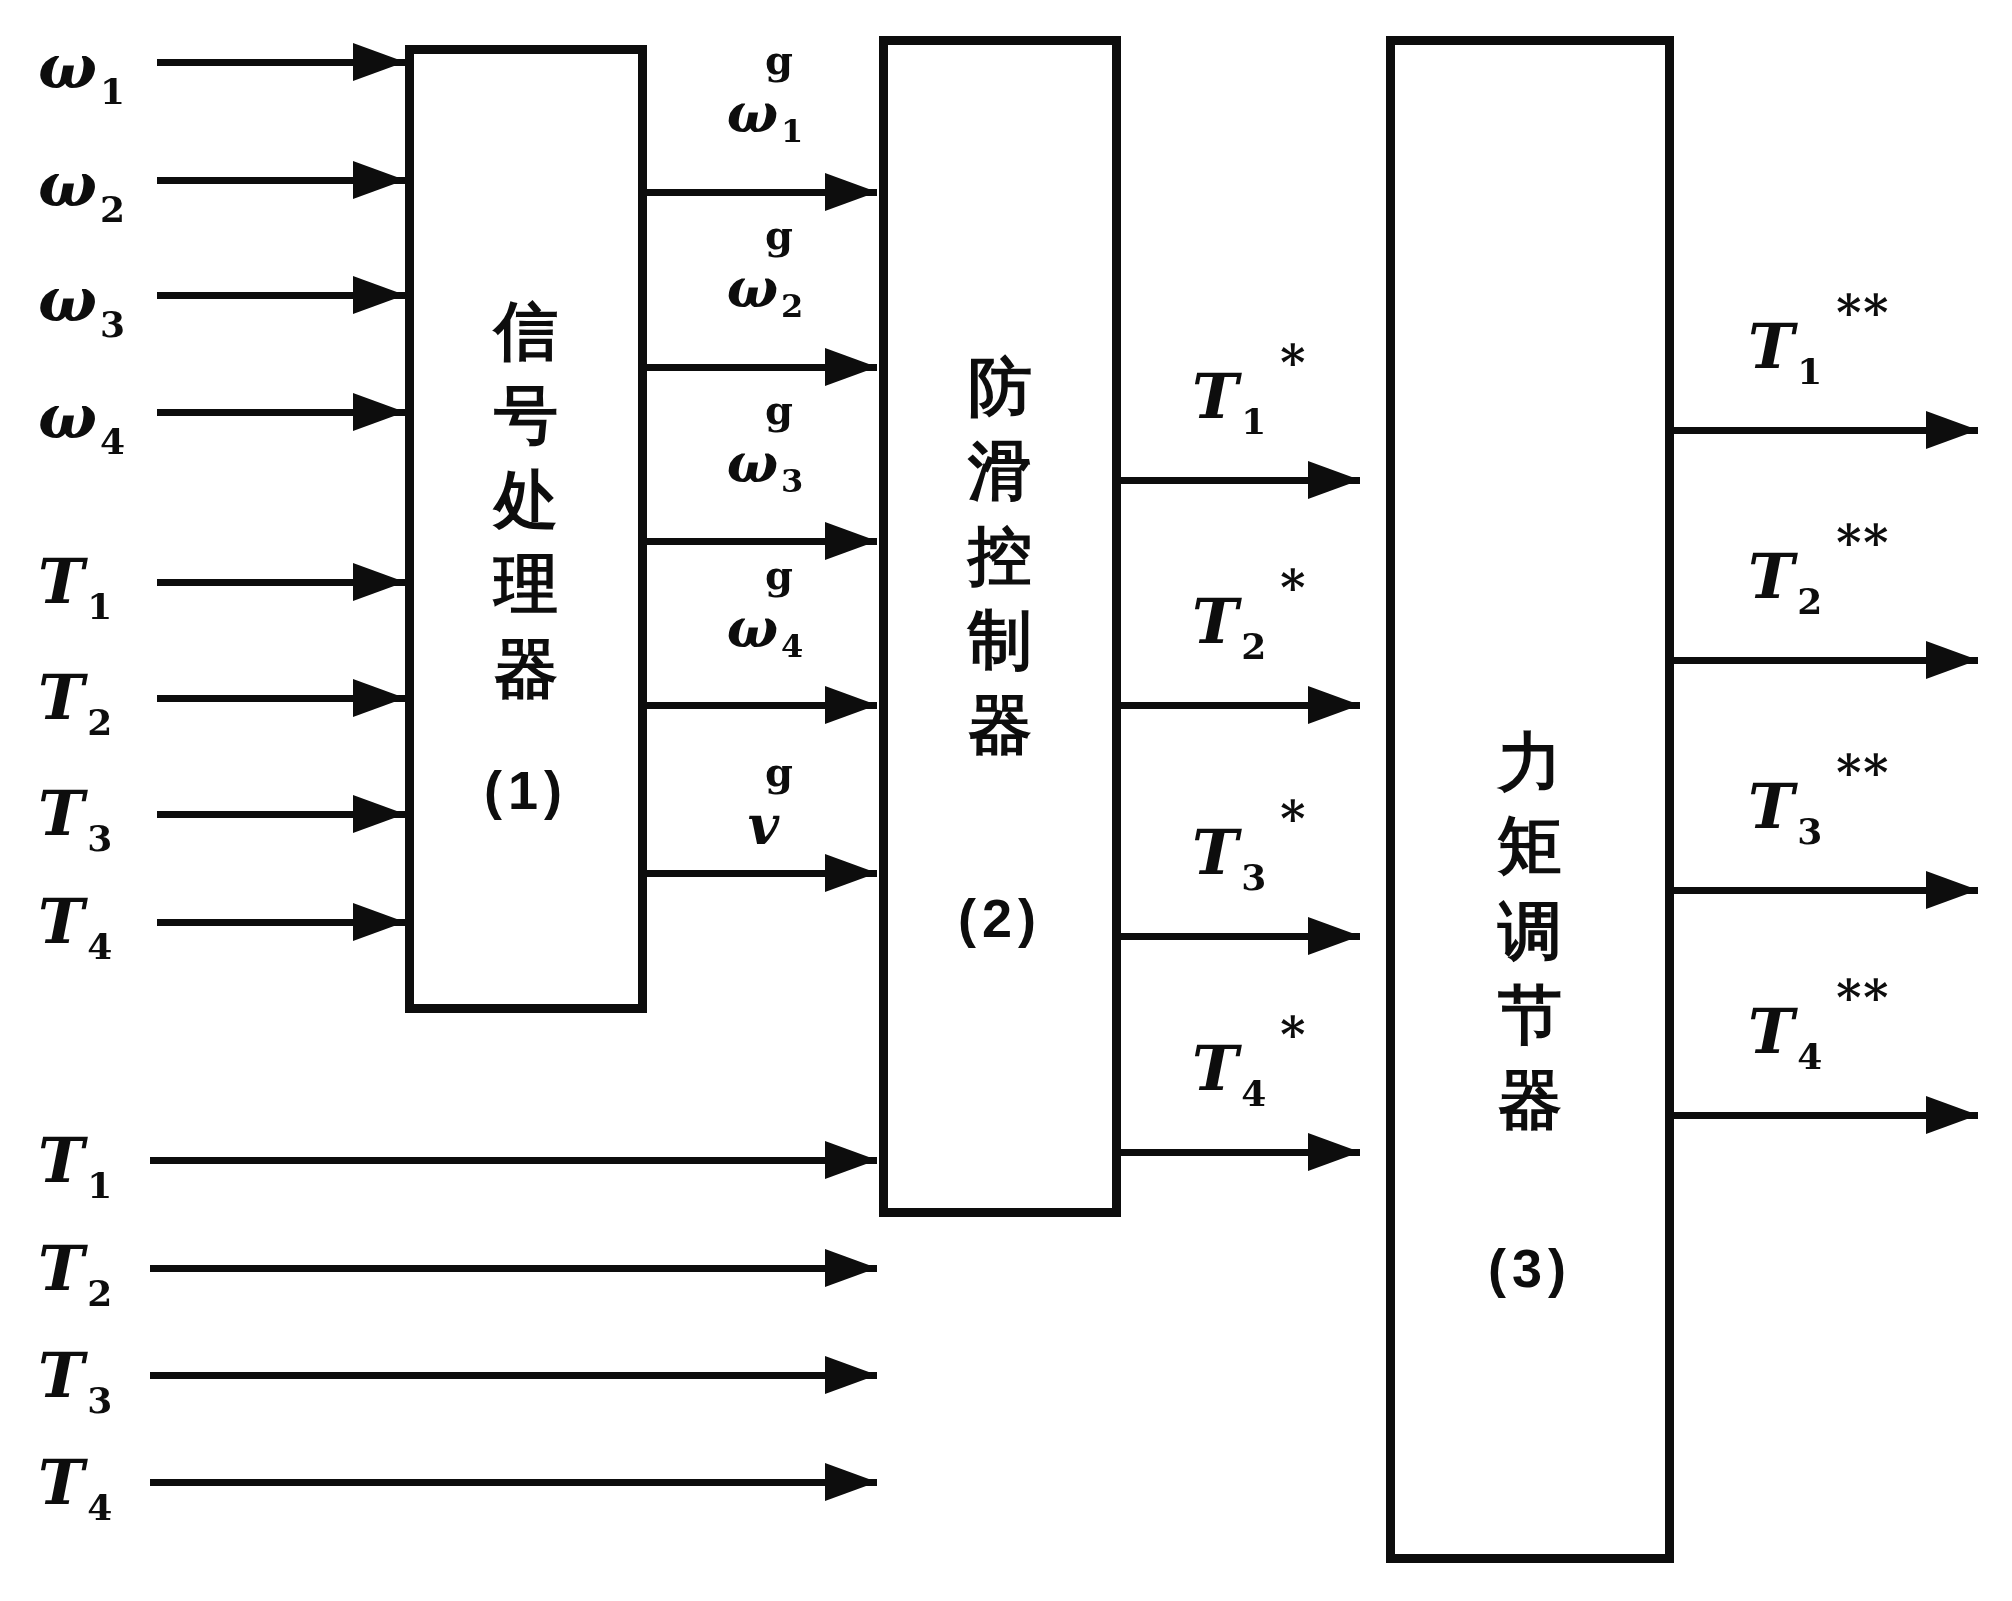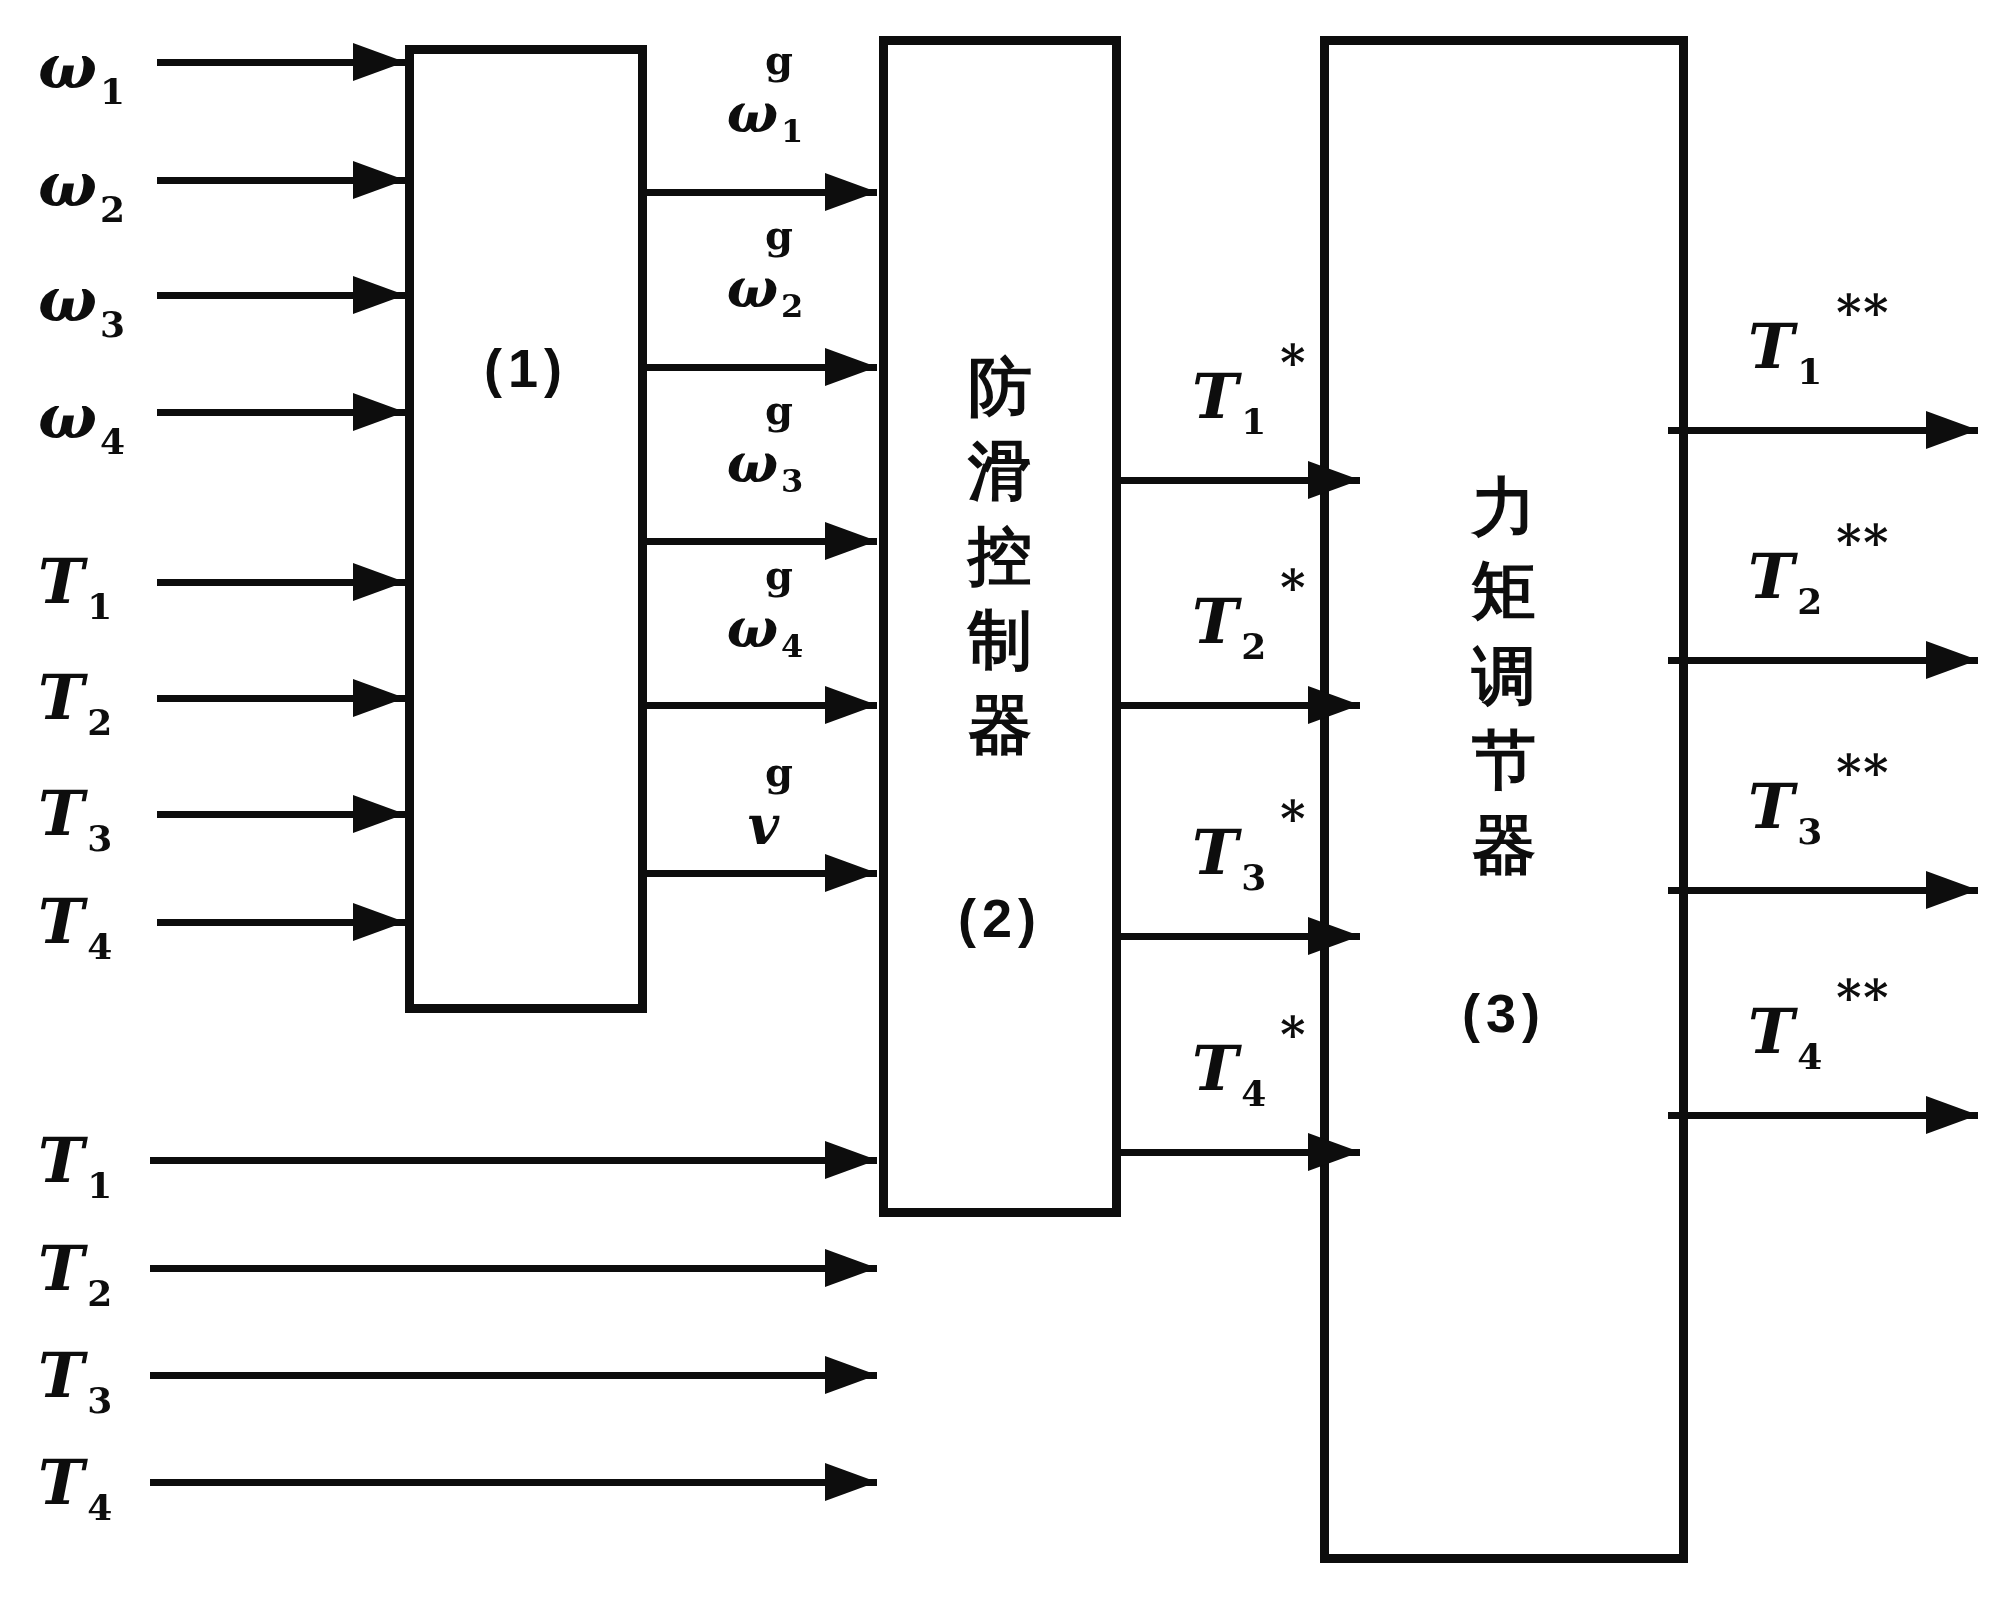--- a/index.html
+++ b/index.html
@@ -103,29 +103,30 @@
   .midrow { display: block; line-height: 1.0; }
   .midrow .sym { font-size: 54px; }
   .midrow .sub { font-size: 32px; top: 10px; }
 </style>
 </head>
 <body>
 
 <div class="canvas">
 
   <div class="block" style="left:405px; top:45px; width:242px; height:968px; padding-top:235px;">
+    <div class="vchars">信号处理器</div>
     <div class="bnum" style="margin-top:48px;">(1)</div>
   </div>
 
   <div class="block" style="left:879px; top:36px; width:242px; height:1181px; padding-top:300px;">
     <div class="vchars">防滑控制器</div>
     <div class="bnum" style="margin-top:120px;">(2)</div>
   </div>
 
-  <div class="block" style="left:1320px; top:36px; width:368px; height:1527px; padding-top:420px;">
+  <div class="block" style="left:1386px; top:36px; width:288px; height:1527px; padding-top:420px;justify-content:center;">
     <div class="vchars">力矩调节器</div>
     <div class="bnum" style="margin-top:95px;">(3)</div>
   </div>
 
   <div class="wire arrow" style="left:157px; top:59px;  width:248px;"></div>
   <div class="wire arrow" style="left:157px; top:177px; width:248px;"></div>
   <div class="wire arrow" style="left:157px; top:292px; width:248px;"></div>
   <div class="wire arrow" style="left:157px; top:409px; width:248px;"></div>
   <div class="wire arrow" style="left:157px; top:579px; width:248px;"></div>
   <div class="wire arrow" style="left:157px; top:695px; width:248px;"></div>

